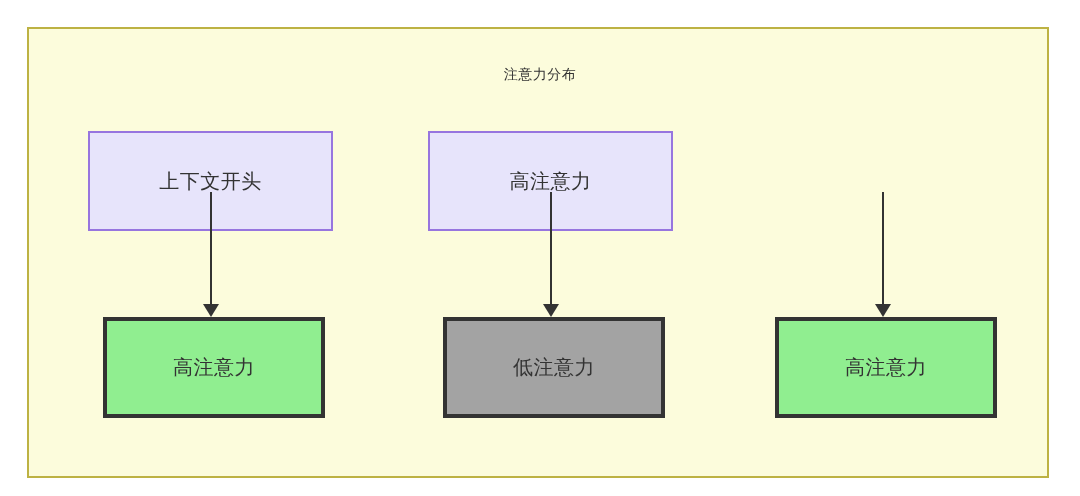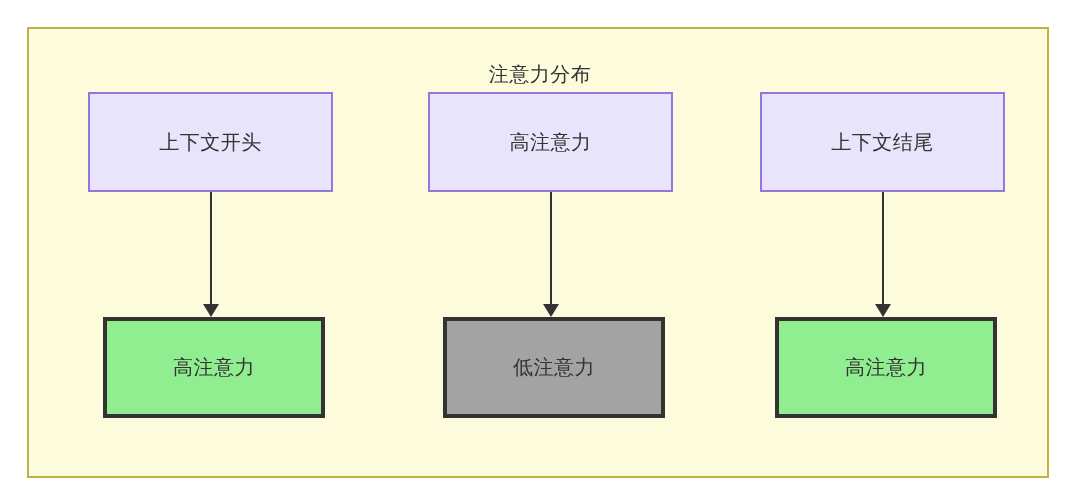--- a/index.html
+++ b/index.html
@@ -27,41 +27,42 @@
     background: #fcfcdc;
     border: 2px solid #bdb243;
     box-sizing: border-box;
   }
   .diagram-title {
     position: absolute;
     left: 0;
     top: 32px;
     width: 1022px;
     text-align: center;
-    font-size: 20px;
+    font-size: 14px;
     color: #333333;
     line-height: 26px;
     letter-spacing: 0.5px;
   }
   .node {
     position: absolute;
     display: flex;
     align-items: center;
     justify-content: center;
     box-sizing: border-box;
     font-size: 20px;
     color: #333333;
     letter-spacing: 0.5px;
     text-align: center;
   }
   .node.context {
     background: #e7e4fb;
     border: 2px solid #9775df;
     width: 245px;
     height: 100px;
+    margin-top: 39px;
   }
   .node.attention {
     border: 4px solid #333333;
     width: 222px;
     height: 101px;
   }
   .node.attention.high {
     background: #90ee90;
   }
   .node.attention.low {
@@ -101,23 +102,20 @@
   <div class="container-frame">
     <div class="diagram-title">注意力分布</div>
   </div>
 
   <div class="node context n1">
     <span>上下文开头</span>
   </div>
   <div class="node context n2">
     <span>高注意力</span>
   </div>
-  <div class="node context n3">
-    <span>上下文结尾</span>
-  </div>
 
   <div class="edge-line e1"></div>
   <div class="edge-head h1"></div>
 
   <div class="edge-line e2"></div>
   <div class="edge-head h2"></div>
 
   <div class="edge-line e3"></div>
   <div class="edge-head h3"></div>
 

